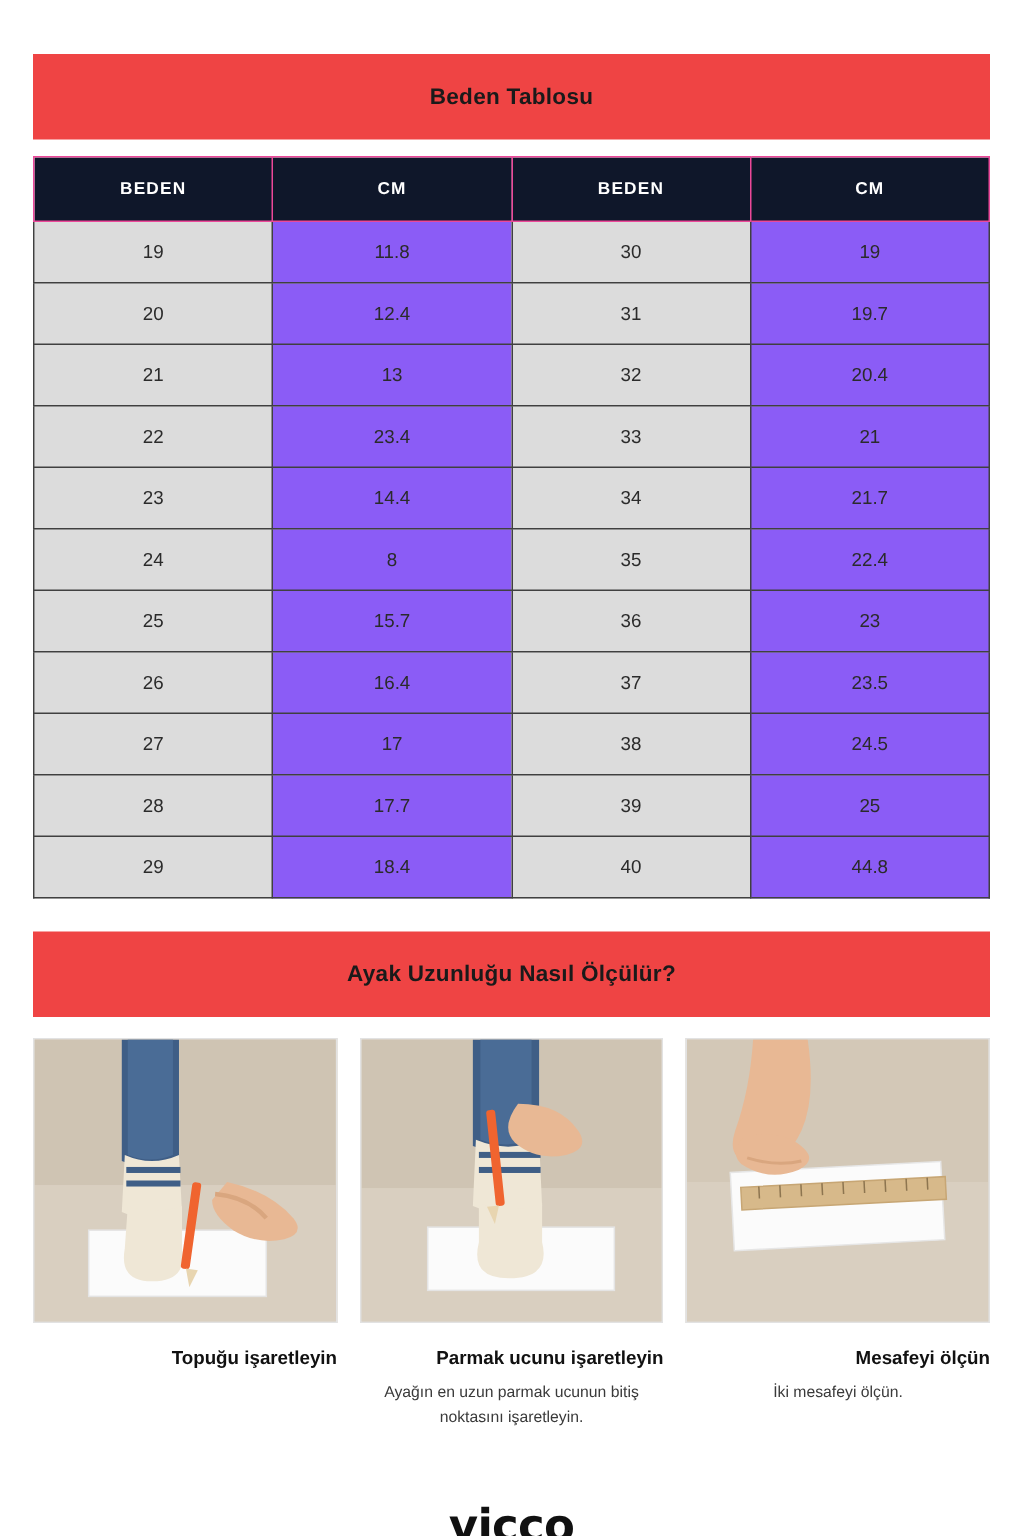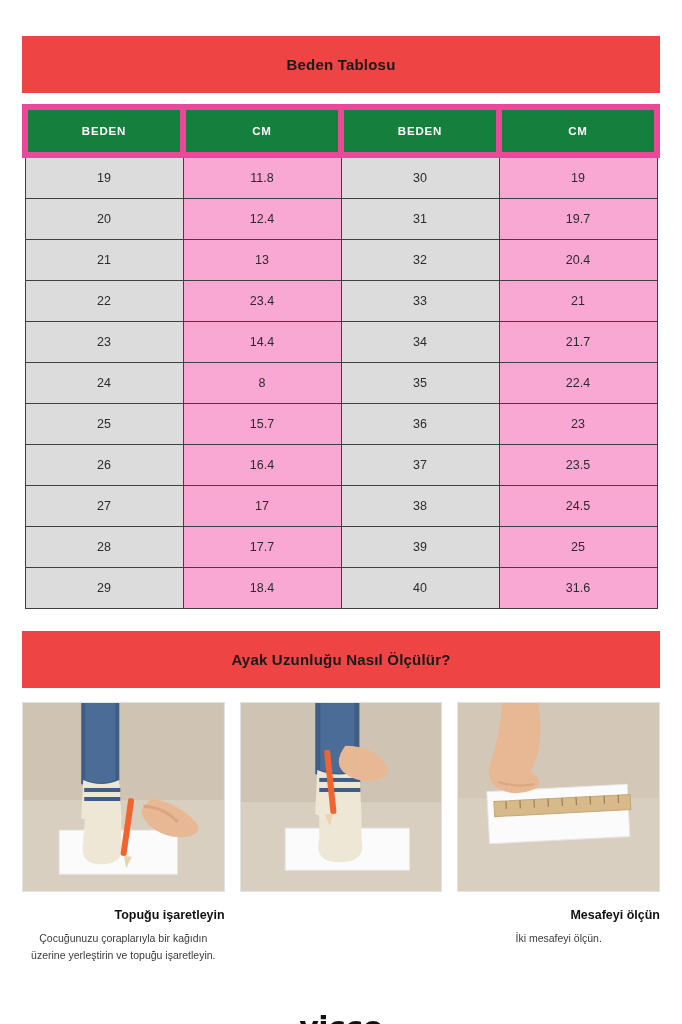--- a/index.html
+++ b/index.html
@@ -32,38 +32,38 @@
   #measure-bar { margin-top: 22px; }
 
   
   table.size-table {
     width: 100%;
     border-collapse: collapse;
     margin-top: 11px;
     table-layout: fixed;
   }
   table.size-table th {
-    background: #15803d;
+    background: #0f172a;
     color: #ffffff;
     font-size: 11.5px;
     font-weight: bold;
     letter-spacing: 0.8px;
     padding: 15px 0;
     text-align: center;
-    border: 6px solid #ec4899;
+    border: 1px solid #ec4899;
   }
   table.size-table td {
     text-align: center;
     font-size: 12.5px;
     color: #2b2b2b;
     padding: 13px 0;
     border: 1px solid #404040;
   }
   table.size-table td.shade { background: #dcdcdc; }
-  table.size-table td.plain { background: #f9a8d4; margin-left: 16px; }
+  table.size-table td.plain { background: #8b5cf6; margin-left: 16px; }
 
   
   .steps {
     display: flex;
     gap: 15px;
     margin-top: 14px;
   }
   .step {
     flex: 1 1 0;
     display: flex;
@@ -182,21 +182,21 @@
         <tr>
           <td class="shade">28</td>
           <td class="plain">17.7</td>
           <td class="shade">39</td>
           <td class="plain">25</td>
         </tr>
         <tr>
           <td class="shade">29</td>
           <td class="plain">18.4</td>
           <td class="shade">40</td>
-          <td class="plain">31.6</td>
+          <td class="plain">44.8</td>
         </tr>
       </tbody>
   </table>
 
   <div class="section-bar" id="measure-bar">Ayak Uzunluğu Nasıl Ölçülür?</div>
 
   <div class="steps">
 
     <div class="step">
       <div class="step-photo">
@@ -215,21 +215,20 @@
           <path d="M62 112 q18 6 36 0 l0 28 q4 22 -20 22 q-22 0 -18 -22 z" fill="#efe7d6"></path>
 
           <path d="M128 96 q28 6 44 24 q8 10 -6 14 q-18 4 -34 -6 q-14 -10 -14 -20 z" fill="#e8b894"></path>
           <path d="M120 104 q22 2 34 16" stroke="#d9a67f" stroke-width="3" fill="none"></path>
 
           <rect x="101" y="96" width="6" height="58" rx="2" fill="#f0642f" transform="rotate(8 104 125)"></rect>
           <polygon points="100,154 108,154 104,166" fill="#e8d5b0" transform="rotate(8 104 158)"></polygon>
         </svg>
       </div>
       <div class="step-title">Topuğu işaretleyin</div>
-      <div class="step-desc">Çocuğunuzu çoraplarıyla bir kağıdın üzerine yerleştirin ve topuğu işaretleyin.</div>
     </div>
 
     <div class="step">
       <div class="step-photo">
         <svg viewBox="0 0 200 190" preserveAspectRatio="xMidYMid slice" aria-hidden="true">
           <rect x="0" y="0" width="200" height="190" fill="#d9cfc0"></rect>
           <rect x="0" y="0" width="200" height="100" fill="#cfc4b3"></rect>
 
           <path d="M74 0 h44 v72 q-22 8 -44 0 z" fill="#3f5e86"></path>
           <path d="M79 0 h34 v68 q-17 6 -34 0 z" fill="#4a6c96"></path>
@@ -240,20 +239,22 @@
 
           <rect x="44" y="126" width="124" height="42" fill="#fbfbfb" stroke="#e4e4e4"></rect>
           <path d="M78 110 q22 8 42 0 l0 26 q6 24 -22 24 q-26 0 -20 -24 z" fill="#efe7d6"></path>
 
           <path d="M104 44 q28 0 40 18 q8 12 -8 16 q-20 4 -34 -8 q-10 -10 2 -26 z" fill="#e8b894"></path>
 
           <rect x="86" y="48" width="6" height="64" rx="2" fill="#f0642f" transform="rotate(-6 89 80)"></rect>
           <polygon points="84,112 92,112 88,124" fill="#e8d5b0" transform="rotate(-6 88 118)"></polygon>
         </svg>
       </div>
+      <div class="step-title">Parmak ucunu işaretleyin</div>
+      <div class="step-desc">Ayağın en uzun parmak ucunun bitiş noktasını işaretleyin.</div>
     </div>
 
     <div class="step">
       <div class="step-photo">
         <svg viewBox="0 0 200 190" preserveAspectRatio="xMidYMid slice" aria-hidden="true">
           <rect x="0" y="0" width="200" height="190" fill="#d9cfc0"></rect>
           <rect x="0" y="0" width="200" height="96" fill="#d3c8b7"></rect>
 
           <rect x="30" y="86" width="140" height="52" fill="#fbfbfb" stroke="#e6e6e6" transform="rotate(-3 100 112)"></rect>
 

